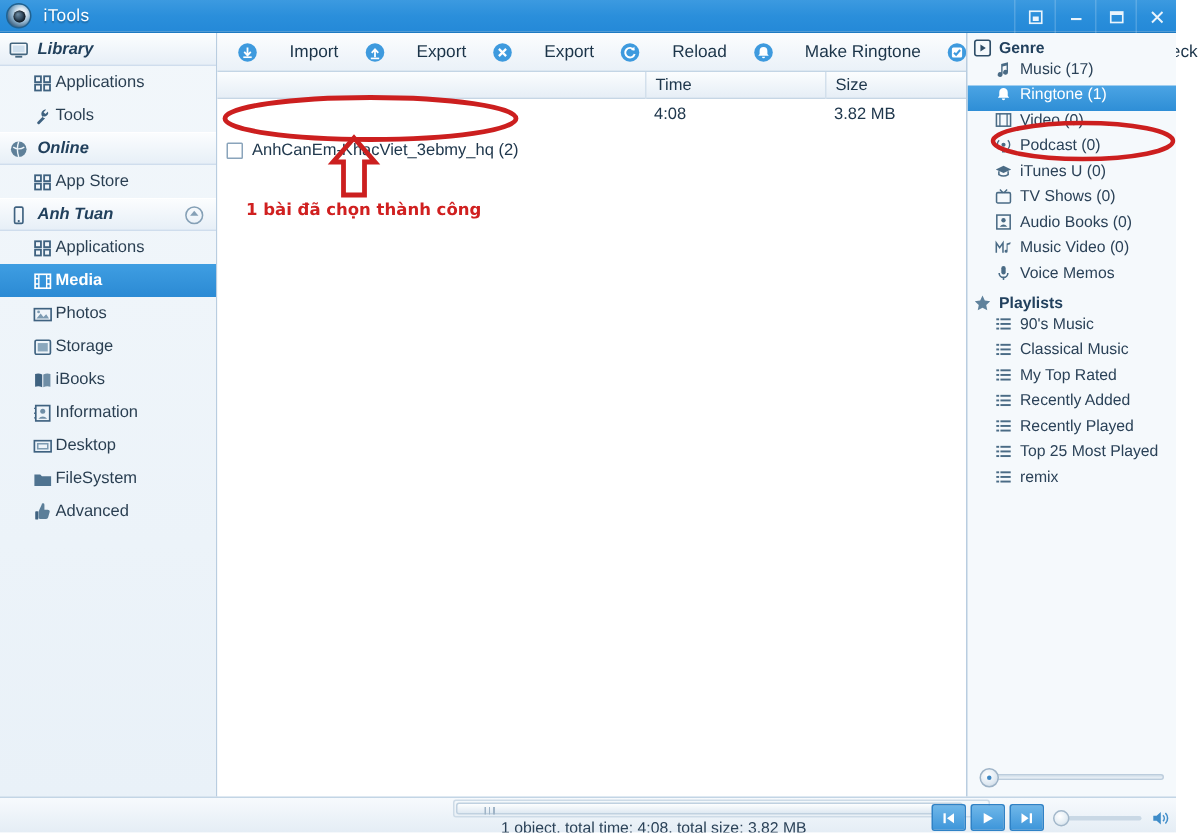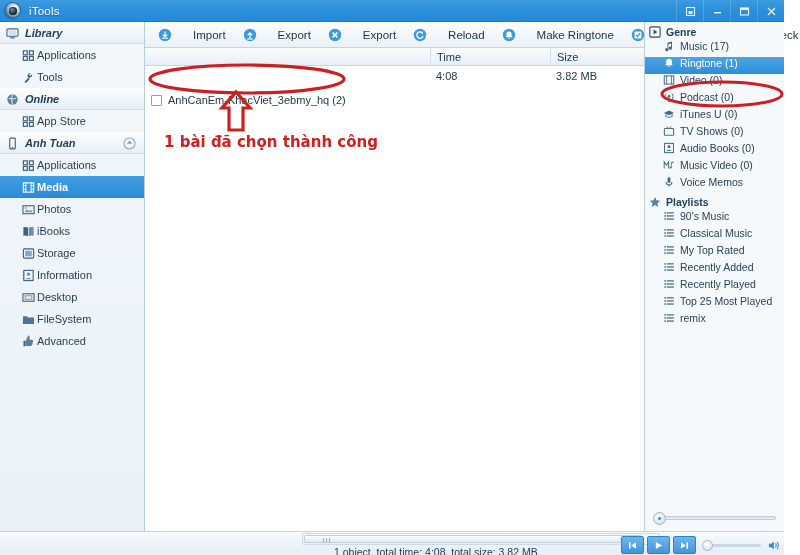--- a/index.html
+++ b/index.html
@@ -188,21 +188,21 @@
     position: absolute; left: -2px; top: -4px; width: 11px; height: 11px; border-radius: 50%;
     background: radial-gradient(circle at 40% 35%, #ffffff, #e4edf4 60%, #c2d2df 100%);
     border: 1px solid #a2b7ca;
   }
 
   
   .anno { position: absolute; pointer-events: none; }
   .anno-text {
     position: absolute; left: 164px; top: 133px;
     font-family: "DejaVu Sans", sans-serif;
-    font-size: 15px; font-weight: bold; color: #d02020;
+    font-size: 11px; font-weight: bold; color: #d02020;
     white-space: nowrap;
   }
 </style>
 </head>
 <body>
 
 <div id="app">
 
   <div class="titlebar">
     <div class="logo"></div>
@@ -309,31 +309,31 @@
       <div class="itm">
         <svg class="ic" viewBox="0 0 14 14">
             <rect x="1" y="3" width="12" height="8.5" fill="none" stroke="#3f6280" stroke-width="1.2"></rect>
             <path d="M2.5 10 L5.5 6.5 L7.5 9 L9.5 7 L11.5 10 Z" fill="#7d9bb2"></path>
             <circle cx="4" cy="5.3" r="1" fill="#7d9bb2"></circle>
           </svg>
         <span>Photos</span>
       </div>
       <div class="itm">
         <svg class="ic" viewBox="0 0 14 14">
+            <rect x="1.5" y="2" width="11" height="10" rx="1" fill="none" stroke="#3f6280" stroke-width="1.2"></rect>
+            <rect x="3.4" y="4" width="7.2" height="6" fill="#8aa7bd"></rect>
+          </svg>
+        <span>Storage</span>
+      </div>
+      <div class="itm">
+        <svg class="ic" viewBox="0 0 14 14">
             <path d="M1.5 2.5 Q4 1.6 6.6 2.8 V12 Q4 10.8 1.5 11.7 Z" fill="#3f6280"></path>
             <path d="M12.5 2.5 Q10 1.6 7.4 2.8 V12 Q10 10.8 12.5 11.7 Z" fill="#6f8ea6"></path>
           </svg>
         <span>iBooks</span>
-      </div>
-      <div class="itm">
-        <svg class="ic" viewBox="0 0 14 14">
-            <rect x="1.5" y="2" width="11" height="10" rx="1" fill="none" stroke="#3f6280" stroke-width="1.2"></rect>
-            <rect x="3.4" y="4" width="7.2" height="6" fill="#8aa7bd"></rect>
-          </svg>
-        <span>Storage</span>
       </div>
       <div class="itm">
         <svg class="ic" viewBox="0 0 14 14">
             <rect x="2" y="1.5" width="10" height="11" fill="none" stroke="#3f6280" stroke-width="1.2"></rect>
             <circle cx="7" cy="5.6" r="1.8" fill="#6f8ea6"></circle>
             <path d="M3.8 11 Q7 7.6 10.2 11 Z" fill="#6f8ea6"></path>
             <path d="M2 3.5 h-1.2 M2 7 h-1.2 M2 10.3 h-1.2" stroke="#3f6280" stroke-width="1"></path>
           </svg>
         <span>Information</span>
       </div>

